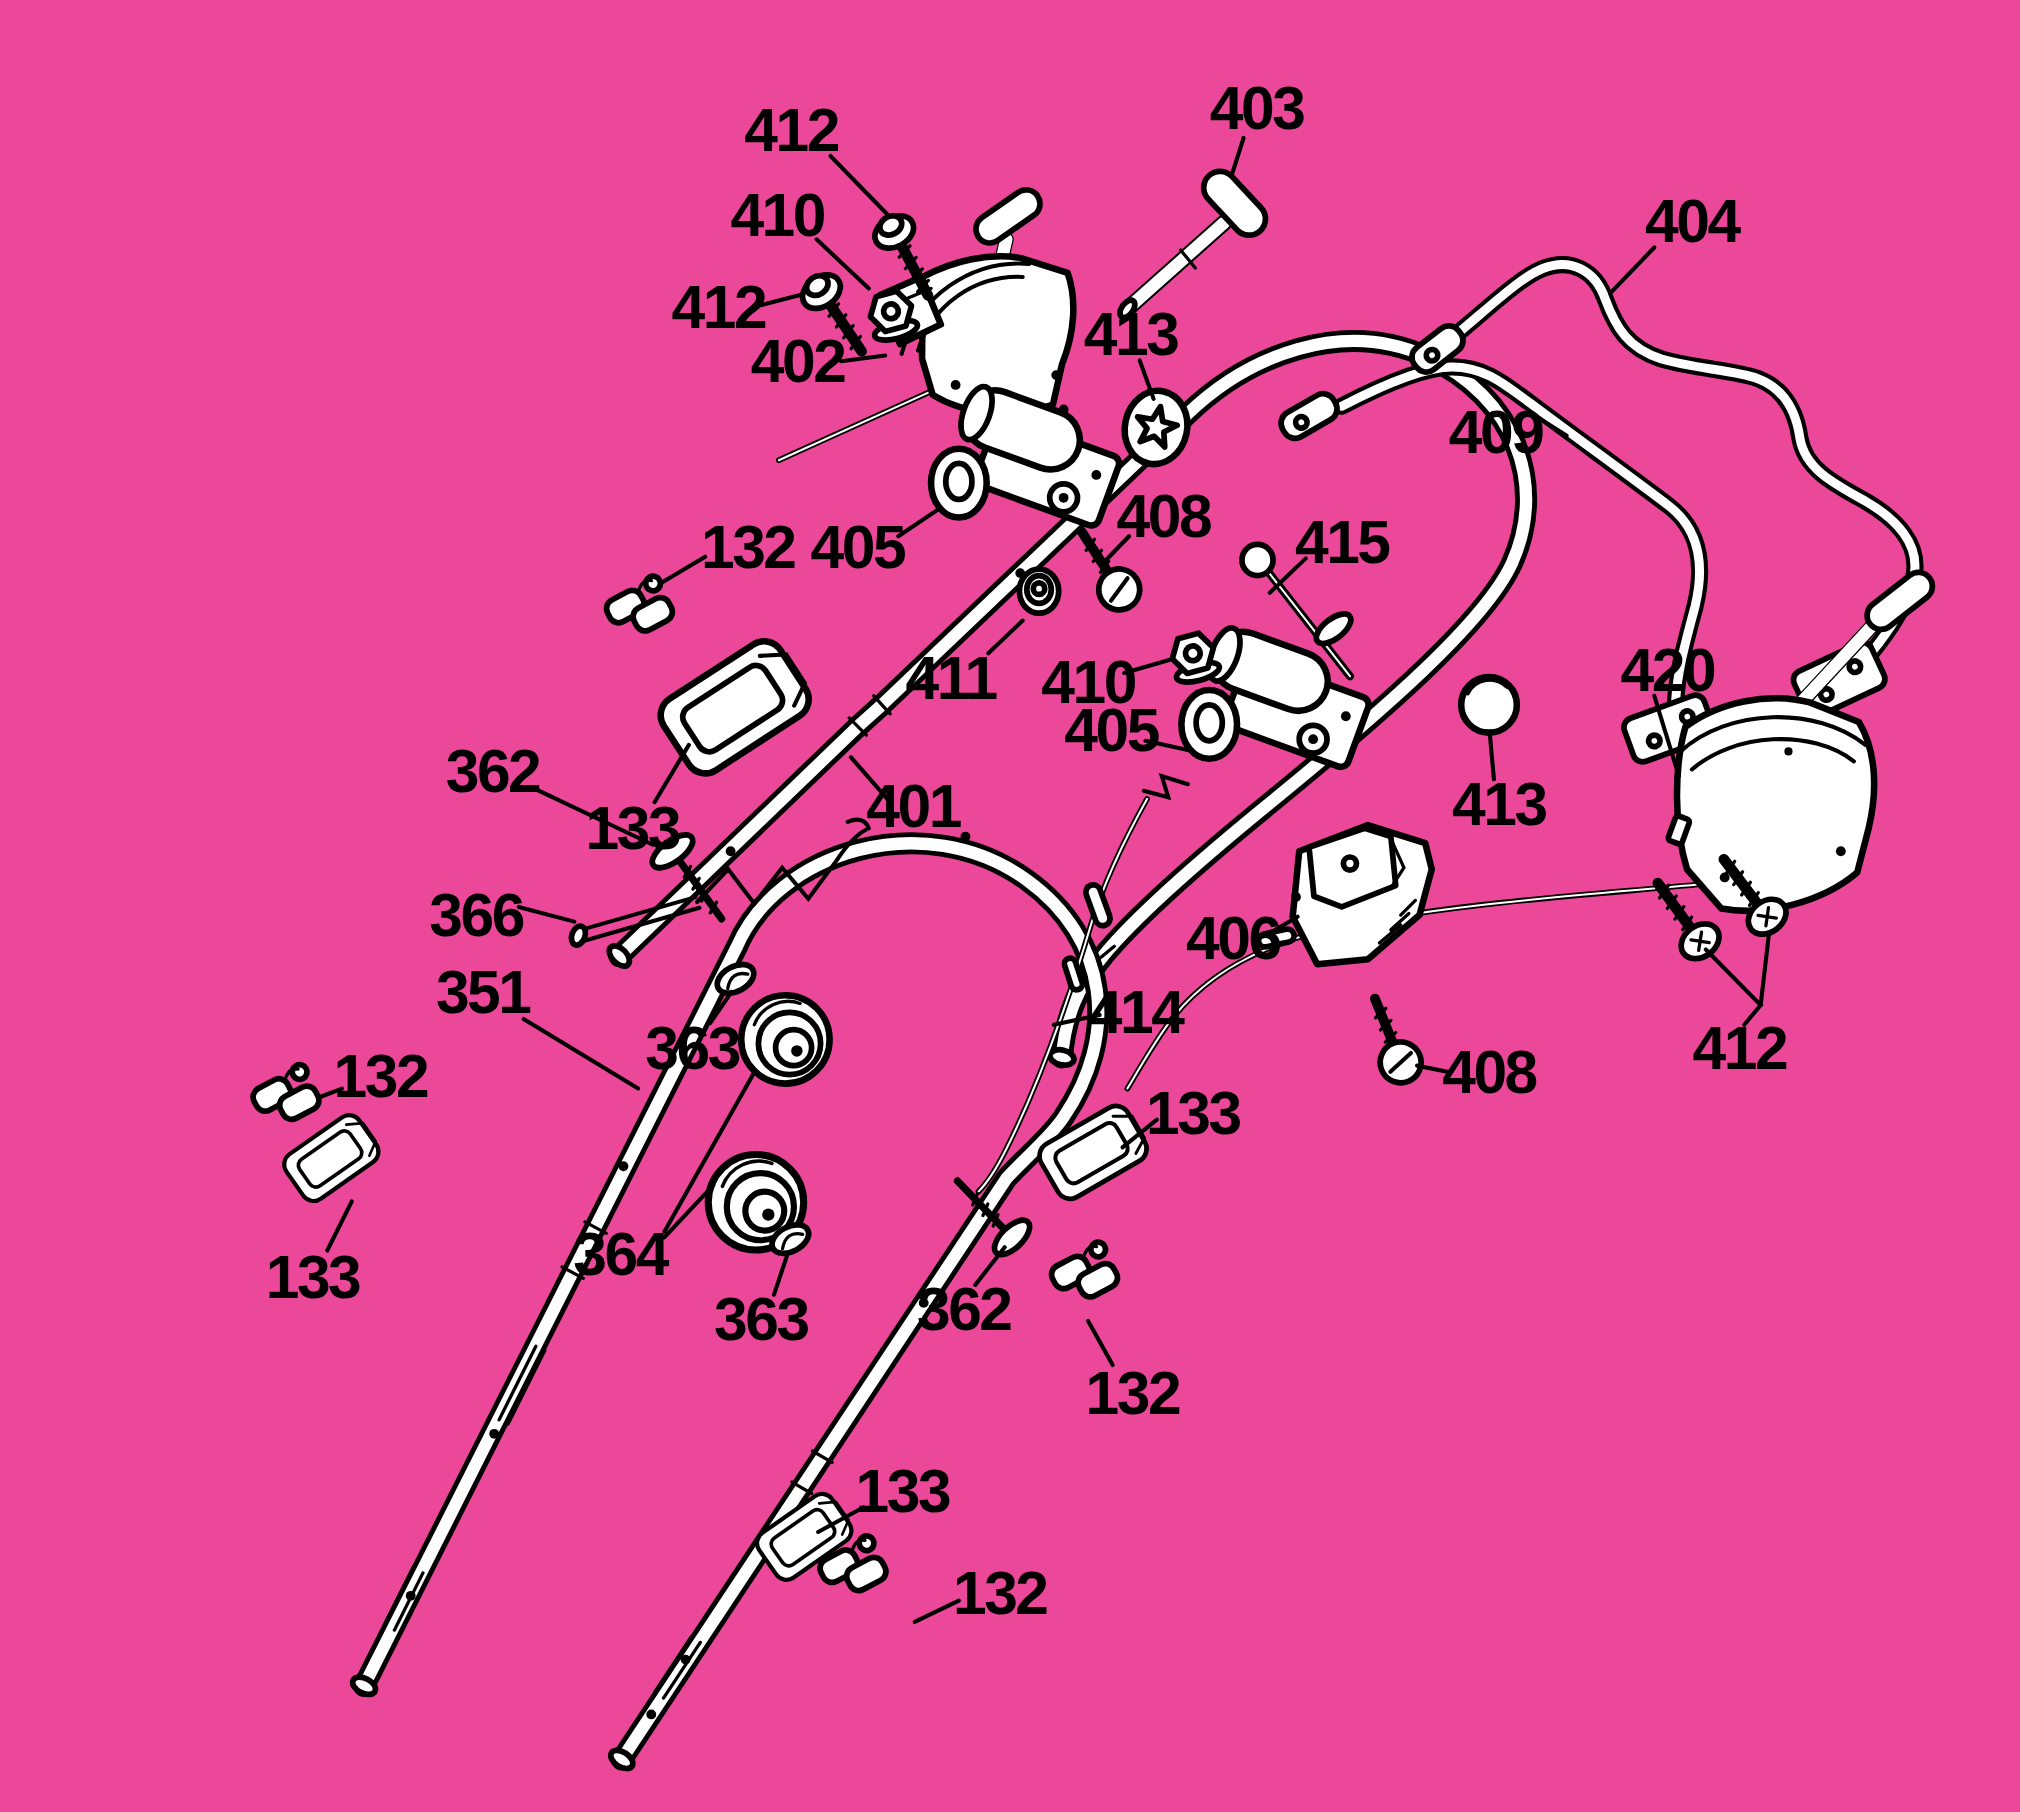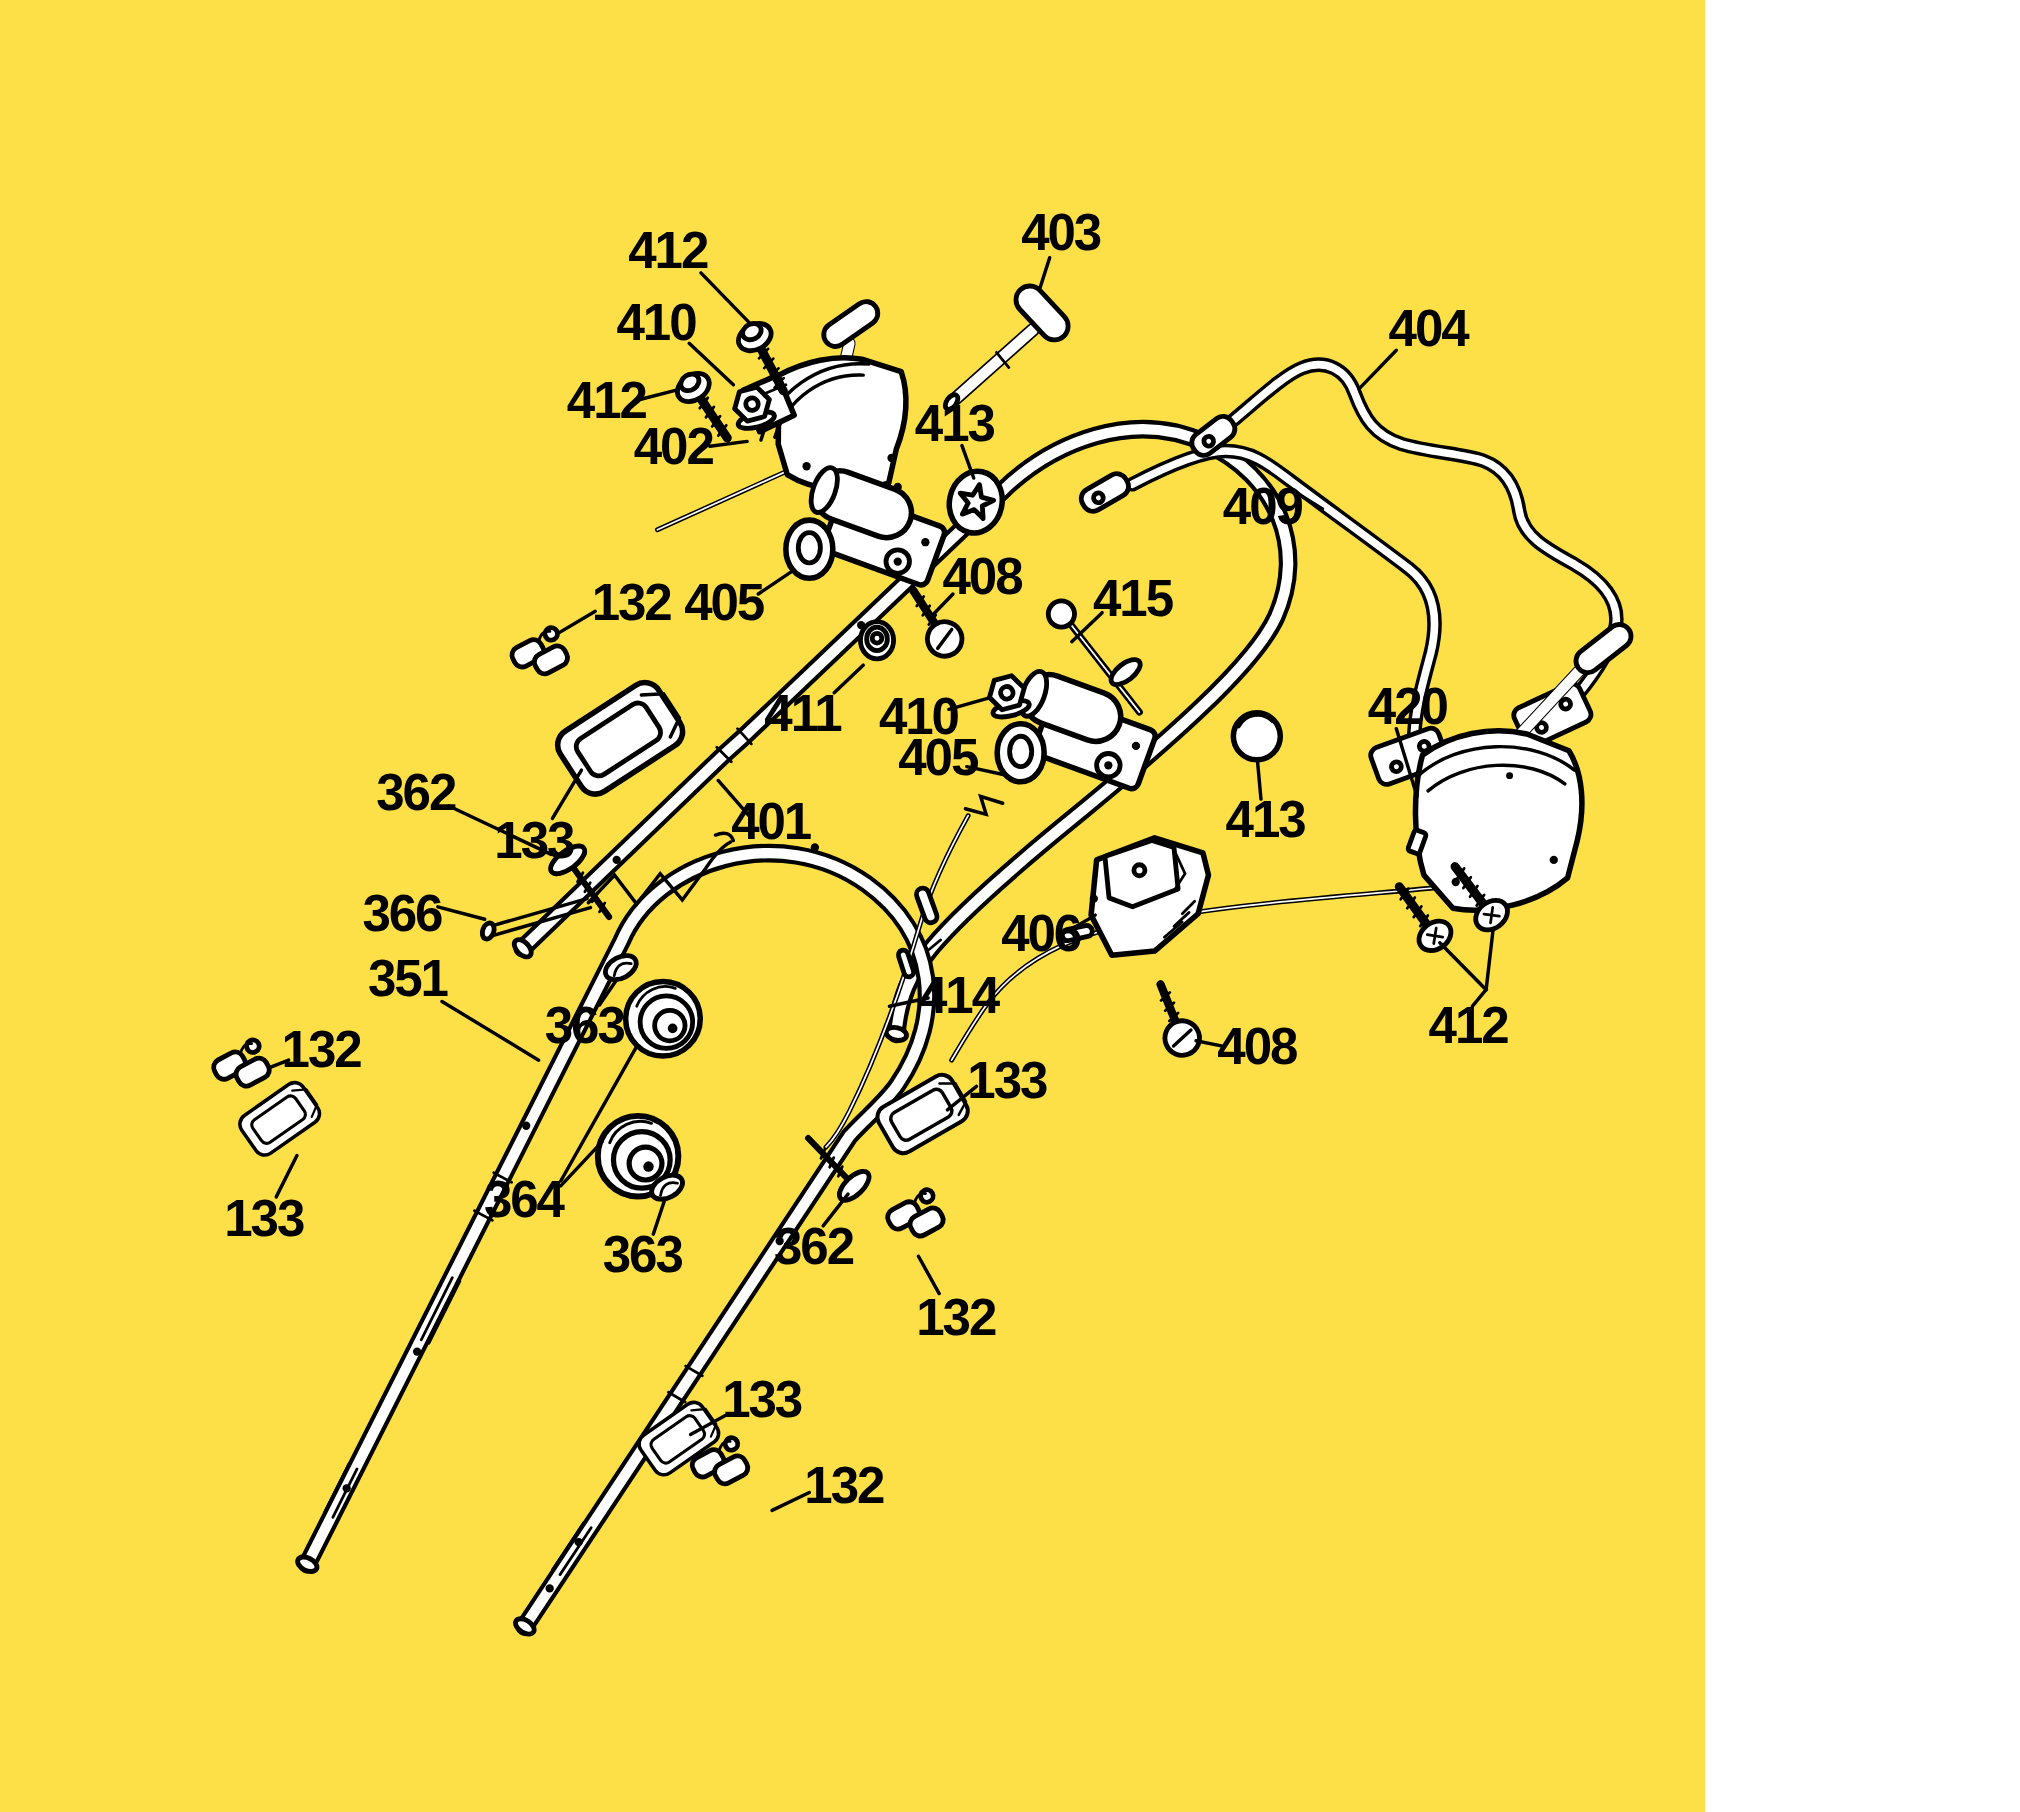--- a/index.html
+++ b/index.html
@@ -1,16 +1,16 @@
 <!DOCTYPE html>
 <html style="font-size:13px"><head>
 <meta charset="utf-8">
 <style>
   html,body{margin:0;padding:0;background:#fff;}
-  .stage{position:relative;width:1705px;height:1813px;background:#fde047;overflow:hidden;}
+  .stage{position:relative;width:2020px;height:1813px;background:#ec4899;overflow:hidden;}
   svg{display:block;width:100%;height:100%;}
   .part-label{font:900 74px "Liberation Sans",sans-serif;letter-spacing:-3px;fill:#000;
               text-anchor:middle;dominant-baseline:central;}
   .leader{fill:none;stroke:#000;stroke-width:5;stroke-linecap:round;}
   .t-bk{stroke:#000;fill:none;stroke-linecap:round;stroke-linejoin:round;}
   .tube{stroke-width:27;}
   .tube-core{stroke:#fff;fill:none;stroke-width:15;stroke-linecap:round;stroke-linejoin:round;}
   .bail{stroke-width:21;}
   .bail-core{stroke:#fff;fill:none;stroke-width:11;stroke-linecap:round;stroke-linejoin:round;}
   .cable{stroke-width:7;}

